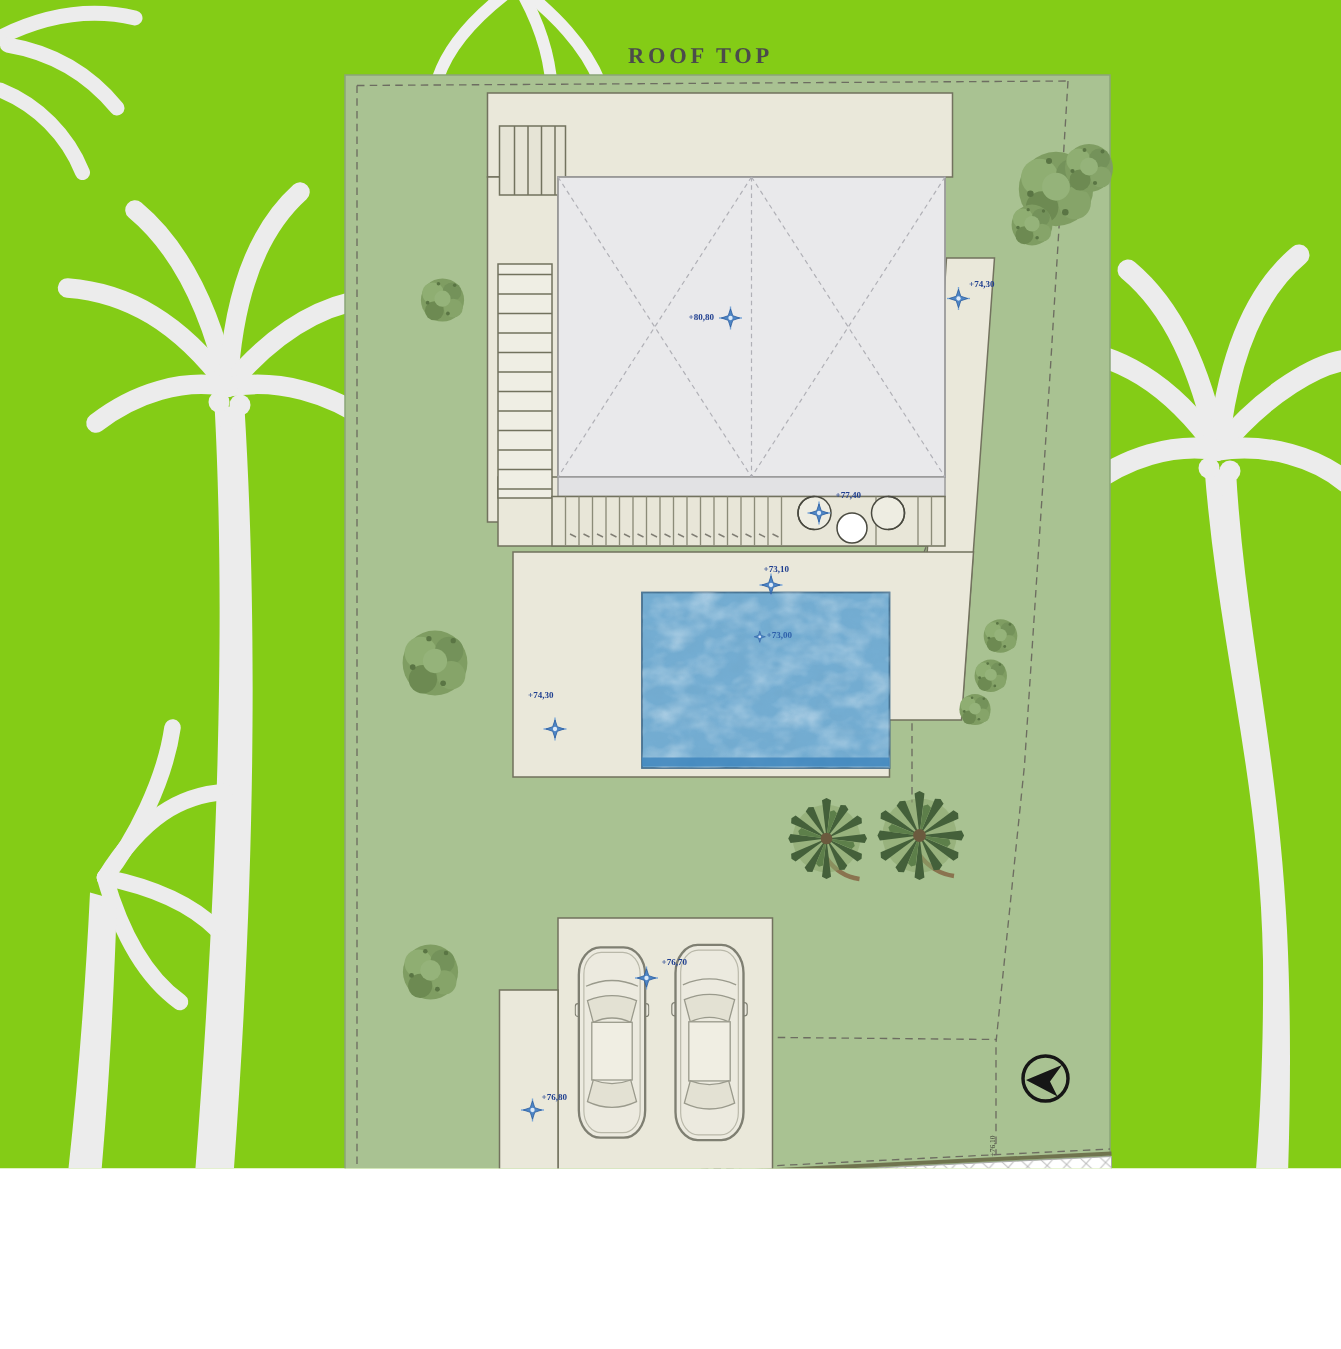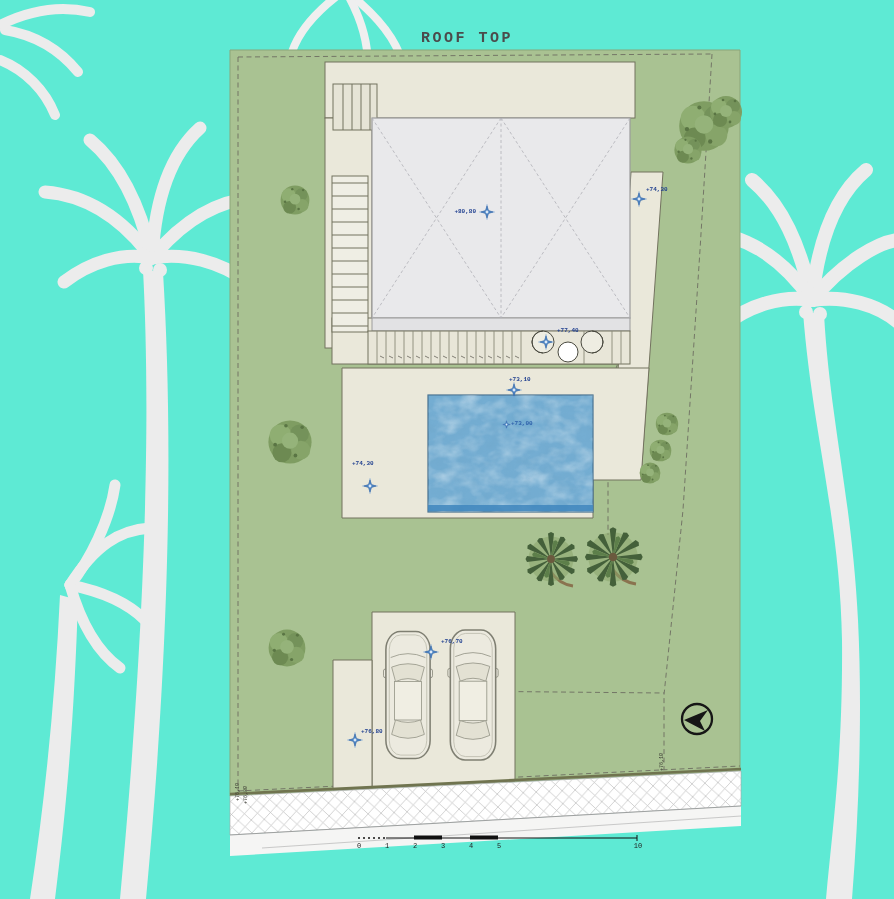--- a/index.html
+++ b/index.html
@@ -1,17 +1,17 @@
 <!DOCTYPE html>
 <html><head>
 <meta charset="utf-8">
 <style>
   html,body{margin:0;padding:0;background:#ffffff;}
-  .canvas{position:relative;width:894px;height:899px;background:#5eead4;overflow:hidden;
-          font-family:Liberation Mono, monospace;}
+  .canvas{position:relative;width:894px;height:779px;background:#84cc16;overflow:hidden;
+          font-family:Liberation Serif, serif;}
   .canvas svg{position:absolute;left:0;top:0;}
   .txt{position:absolute;white-space:nowrap;}
   .title{font-size:15px;font-weight:bold;letter-spacing:2.5px;color:#4b4b4b;transform:translateX(-50%);}
   .lvl{font-size:6px;font-weight:bold;color:#1e3e8f;line-height:6px;}
   .lvl.pool{color:#2d5faa;}
   .scale-num{font-size:7px;color:#222;transform:translateX(-50%);line-height:7px;}
   .blabel{font-size:5px;color:#3c3c34;transform:rotate(-90deg);transform-origin:0 0;line-height:5px;}
 </style>
 </head>
 <body>

